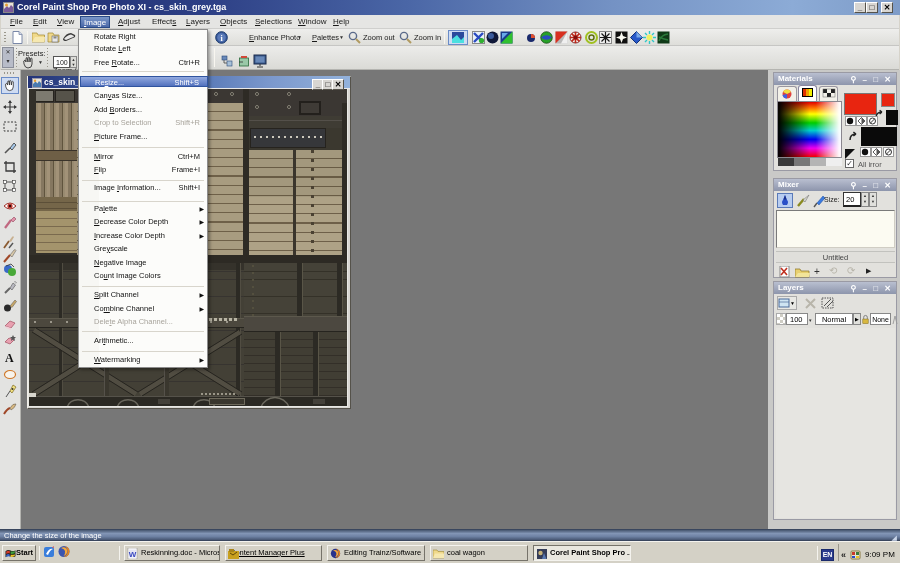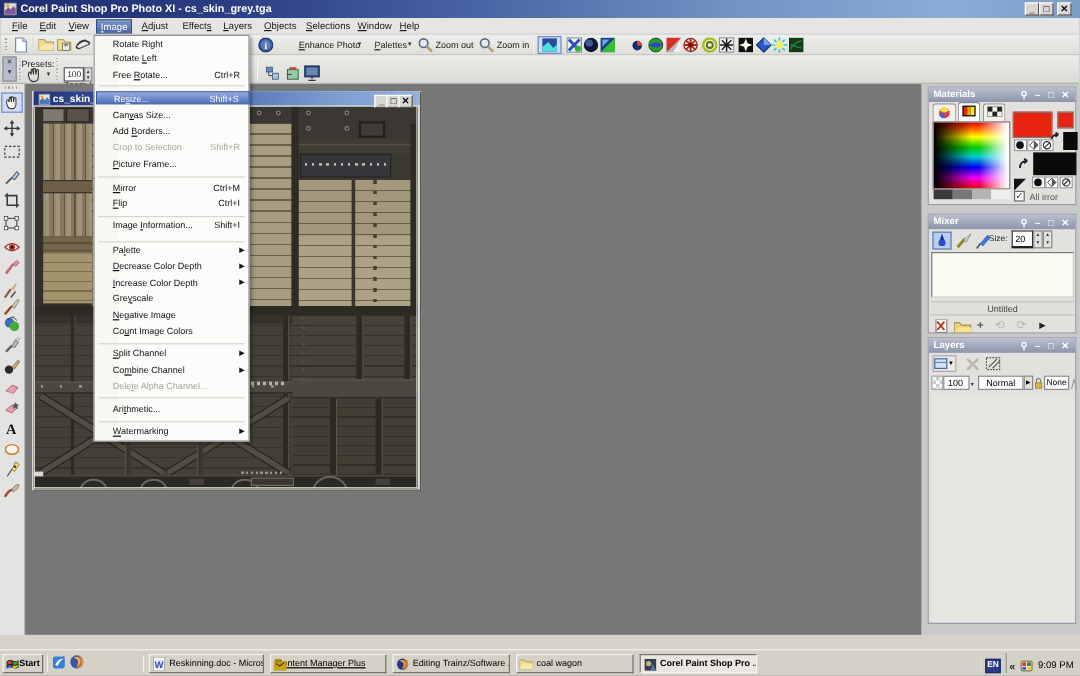--- a/index.html
+++ b/index.html
@@ -576,21 +576,21 @@
     <div class="mi" style="top:100px;">
         <span class="lab"><u>P</u>icture Frame...</span>
       </div>
     <div class="msep" style="top:117px;"></div>
     <div class="mi" style="top:120px;">
         <span class="lab"><u>M</u>irror</span>
         <span class="hk">Ctrl+M</span>
       </div>
     <div class="mi" style="top:133px;">
         <span class="lab"><u>F</u>lip</span>
-        <span class="hk">Ctrl+I</span>
+        <span class="hk">Frame+I</span>
       </div>
     <div class="msep" style="top:150px;"></div>
     <div class="mi" style="top:151px;">
         <span class="lab">Image <u>I</u>nformation...</span>
         <span class="hk">Shift+I</span>
       </div>
     <div class="msep" style="top:171px;"></div>
     <div class="mi" style="top:172px;">
         <span class="lab">Pa<u>l</u>ette</span>
         <span class="sub">▶</span>
@@ -627,20 +627,21 @@
     <div class="msep" style="top:301px;"></div>
     <div class="mi" style="top:304px;">
         <span class="lab">Ari<u>t</u>hmetic...</span>
       </div>
     <div class="msep" style="top:321px;"></div>
     <div class="mi" style="top:323px;">
         <span class="lab"><u>W</u>atermarking</span>
         <span class="sub">▶</span>
       </div>
   </div>
+  <div class="abs" id="statusbar">Change the size of the image<span style="position:absolute;right:3px;top:2px;color:#c8d4e8;font-size:7px;">◢</span></div>
   <div class="abs" id="taskbar">
     <div class="tbtn" style="left:2px;width:34px;font-weight:bold;padding-left:13px;font-size:7.5px;">Start
       <svg style="position:absolute;left:2px;top:3px;" width="11" height="10" viewBox="0 0 11 10">
           <path d="M0.5 2.2 Q3 0.2 5.5 1.5 Q8 2.8 10.5 1.2 L10.5 7.2 Q8 8.8 5.5 7.5 Q3 6.2 0.5 8.2 Z" fill="#1a1a1a"></path>
           <path d="M1.2 2.6 Q3 1.2 4.8 2 L4.8 4.6 Q3 3.8 1.2 5 Z" fill="#d43b28"></path>
           <path d="M5.6 2.3 Q7.5 3 9.8 1.9 L9.8 4.3 Q7.5 5.4 5.6 4.8 Z" fill="#3f9e3a"></path>
           <path d="M1.2 5.8 Q3 4.6 4.8 5.4 L4.8 7.6 Q3 6.9 1.2 8 Z" fill="#3a66c8"></path>
           <path d="M5.6 5.6 Q7.5 6.3 9.8 5.2 L9.8 7 Q7.5 8.2 5.6 7.8 Z" fill="#e8c428"></path>
         </svg>
     </div>

